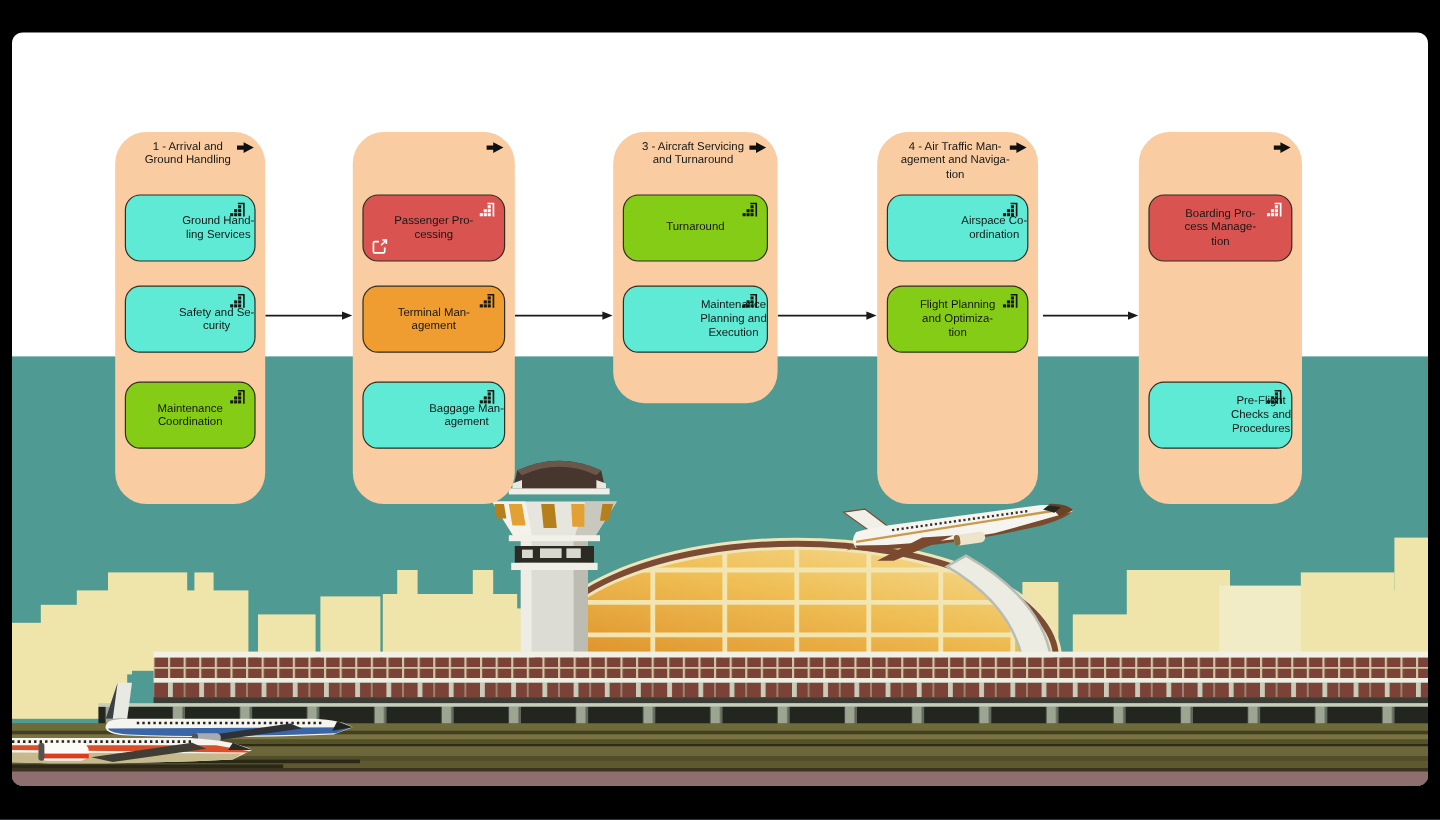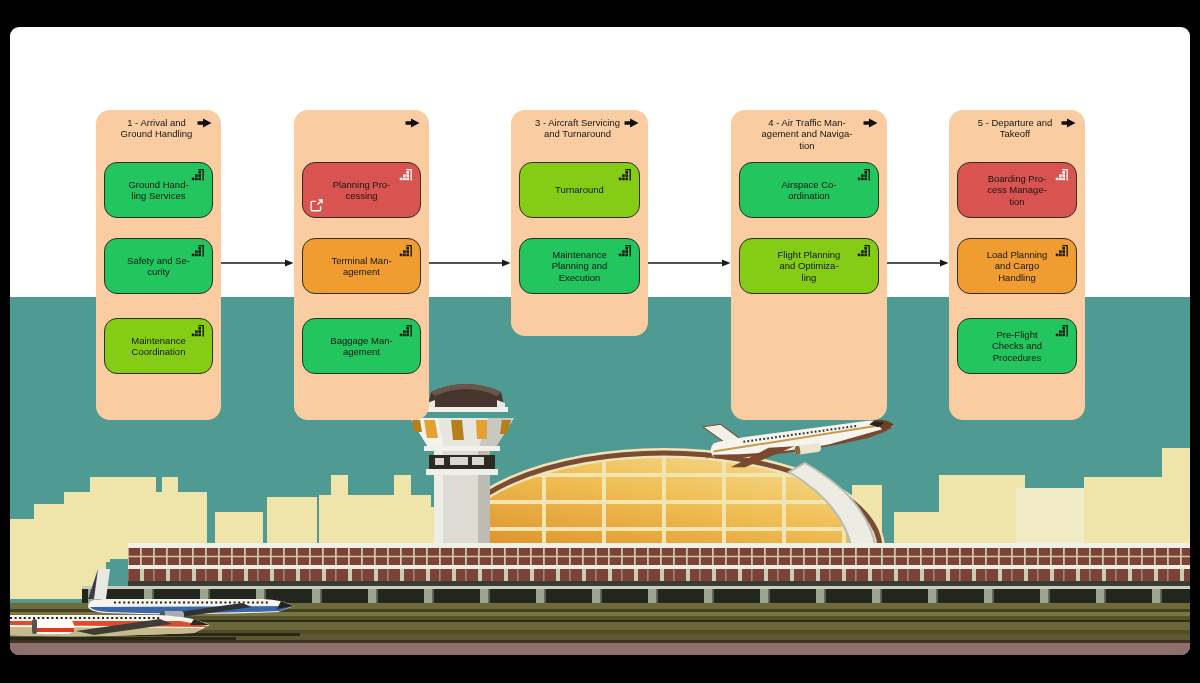--- a/index.html
+++ b/index.html
@@ -8,33 +8,33 @@
     font-family:"Liberation Sans",sans-serif;overflow:hidden;
   }
   .canvas{
     position:absolute;left:10px;top:27px;width:1180px;height:628px;
     background:#ffffff;border-radius:9px;overflow:hidden;
   }
   .teal-band{position:absolute;left:0;top:270px;width:1180px;height:358px;background:#4F9A92;}
   .scenery{position:absolute;left:0;top:270px;width:1180px;height:358px;display:block;}
   
   .panel{
-    position:absolute;background:#F9CDA1;border-radius:14px;z-index:5;
+    position:absolute;background:#F9CDA1;border-radius:26px;z-index:5;
   }
   .panel-title{
     white-space:pre-line;text-align:center;font-size:9.5px;line-height:1.2;
     color:#161616;padding:7px 16px 0 12px;
   }
   .header-icon{position:absolute;top:8px;right:9px;color:#101010;line-height:0;}
   .card{
     position:absolute;left:8px;right:8px;height:54px;border-radius:13px;
     border:1px solid #2E2E24;display:flex;align-items:center;justify-content:center;
     color:#161616;z-index:6;
   }
-  .card[data-type="green"]{background:#22c55e;}
+  .card[data-type="green"]{background:#5eead4;justify-content:flex-end;}
   .card[data-type="yellow"]{background:#84cc16;}
   .card[data-type="orange"]{background:#EF9C30;}
   .card[data-type="red"]{background:#D95450;}
   .card-label{white-space:pre-line;text-align:center;font-size:9.5px;line-height:1.18;}
   .card-icon{position:absolute;top:5px;right:7px;color:#17170f;line-height:0;}
   .card[data-type="red"] .card-icon{color:#ffffff;}
   .ext-icon{position:absolute;bottom:5px;left:7px;color:#ffffff;line-height:0;}
   .row1{top:52px;} .row2{top:128px;} .row3{top:208px;}
   .flow-arrow{position:absolute;z-index:4;}
 </style>
@@ -291,21 +291,21 @@
               <rect x="4.1" y="6.3" width="2.6" height="2.6"></rect>
               <rect x="7.4" y="6.3" width="2.6" height="2.6"></rect>
               <rect x="7.4" y="3" width="2.6" height="2.6"></rect>
             </g>
           </svg></span>
       <span class="ext-icon"><svg width="13" height="13" viewBox="0 0 13 13" fill="none" stroke="currentColor" stroke-width="1.4">
             <path d="M10.6,7.2 V10.6 A1.2,1.2 0 0 1 9.4,11.8 H2.4 A1.2,1.2 0 0 1 1.2,10.6 V3.6 A1.2,1.2 0 0 1 2.4,2.4 H5.8"></path>
             <path d="M7.6,5.4 L12,1"></path>
             <path d="M8.6,1 H12 V4.4"></path>
           </svg></span>
-      <span class="card-label">Planning Pro-
+      <span class="card-label">Passenger Pro-
 cessing</span>
     </div>
     <div class="card row2" data-type="orange">
       <span class="card-icon"><svg width="14" height="13" viewBox="0 0 14 13">
             <path d="M7.2,1.6 H12.2 V12.5" fill="none" stroke="currentColor" stroke-width="1.4"></path>
             <g fill="currentColor">
               <rect x="0.8" y="9.6" width="2.6" height="2.6"></rect>
               <rect x="4.1" y="9.6" width="2.6" height="2.6"></rect>
               <rect x="7.4" y="9.6" width="2.6" height="2.6"></rect>
               <rect x="4.1" y="6.3" width="2.6" height="2.6"></rect>
@@ -366,21 +366,21 @@
               <rect x="7.4" y="6.3" width="2.6" height="2.6"></rect>
               <rect x="7.4" y="3" width="2.6" height="2.6"></rect>
             </g>
           </svg></span>
       <span class="card-label">Maintenance
 Planning and
 Execution</span>
     </div>
   </div>
 
-  <div class="panel" style="left:721px;top:83px;width:156px;height:310px">
+  <div class="panel" style="left:721px;top:83px;width:134px;height:310px">
     <div class="panel-title">4 - Air Traffic Man-
 agement and Naviga-
 tion</div>
     <span class="header-icon">
       <svg width="15" height="10" viewBox="0 0 15 10">
           <path d="M0.5,3.2 H6 V0.5 L14.5,5 L6,9.5 V6.8 H0.5 Z" fill="currentColor"></path>
         </svg>
     </span>
     <div class="card row1" data-type="green">
       <span class="card-icon"><svg width="14" height="13" viewBox="0 0 14 13">
@@ -404,27 +404,25 @@
               <rect x="0.8" y="9.6" width="2.6" height="2.6"></rect>
               <rect x="4.1" y="9.6" width="2.6" height="2.6"></rect>
               <rect x="7.4" y="9.6" width="2.6" height="2.6"></rect>
               <rect x="4.1" y="6.3" width="2.6" height="2.6"></rect>
               <rect x="7.4" y="6.3" width="2.6" height="2.6"></rect>
               <rect x="7.4" y="3" width="2.6" height="2.6"></rect>
             </g>
           </svg></span>
       <span class="card-label">Flight Planning
 and Optimiza-
-ling</span>
+tion</span>
     </div>
   </div>
 
   <div class="panel" style="left:939px;top:83px;width:136px;height:310px">
-    <div class="panel-title">5 - Departure and
-Takeoff</div>
     <span class="header-icon">
       <svg width="15" height="10" viewBox="0 0 15 10">
           <path d="M0.5,3.2 H6 V0.5 L14.5,5 L6,9.5 V6.8 H0.5 Z" fill="currentColor"></path>
         </svg>
     </span>
     <div class="card row1" data-type="red">
       <span class="card-icon"><svg width="14" height="13" viewBox="0 0 14 13">
             <path d="M7.2,1.6 H12.2 V12.5" fill="none" stroke="currentColor" stroke-width="1.4"></path>
             <g fill="currentColor">
               <rect x="0.8" y="9.6" width="2.6" height="2.6"></rect>
@@ -432,36 +430,20 @@
               <rect x="7.4" y="9.6" width="2.6" height="2.6"></rect>
               <rect x="4.1" y="6.3" width="2.6" height="2.6"></rect>
               <rect x="7.4" y="6.3" width="2.6" height="2.6"></rect>
               <rect x="7.4" y="3" width="2.6" height="2.6"></rect>
             </g>
           </svg></span>
       <span class="card-label">Boarding Pro-
 cess Manage-
 tion</span>
     </div>
-    <div class="card row2" data-type="orange">
-      <span class="card-icon"><svg width="14" height="13" viewBox="0 0 14 13">
-            <path d="M7.2,1.6 H12.2 V12.5" fill="none" stroke="currentColor" stroke-width="1.4"></path>
-            <g fill="currentColor">
-              <rect x="0.8" y="9.6" width="2.6" height="2.6"></rect>
-              <rect x="4.1" y="9.6" width="2.6" height="2.6"></rect>
-              <rect x="7.4" y="9.6" width="2.6" height="2.6"></rect>
-              <rect x="4.1" y="6.3" width="2.6" height="2.6"></rect>
-              <rect x="7.4" y="6.3" width="2.6" height="2.6"></rect>
-              <rect x="7.4" y="3" width="2.6" height="2.6"></rect>
-            </g>
-          </svg></span>
-      <span class="card-label">Load Planning
-and Cargo
-Handling</span>
-    </div>
     <div class="card row3" data-type="green">
       <span class="card-icon"><svg width="14" height="13" viewBox="0 0 14 13">
             <path d="M7.2,1.6 H12.2 V12.5" fill="none" stroke="currentColor" stroke-width="1.4"></path>
             <g fill="currentColor">
               <rect x="0.8" y="9.6" width="2.6" height="2.6"></rect>
               <rect x="4.1" y="9.6" width="2.6" height="2.6"></rect>
               <rect x="7.4" y="9.6" width="2.6" height="2.6"></rect>
               <rect x="4.1" y="6.3" width="2.6" height="2.6"></rect>
               <rect x="7.4" y="6.3" width="2.6" height="2.6"></rect>
               <rect x="7.4" y="3" width="2.6" height="2.6"></rect>

